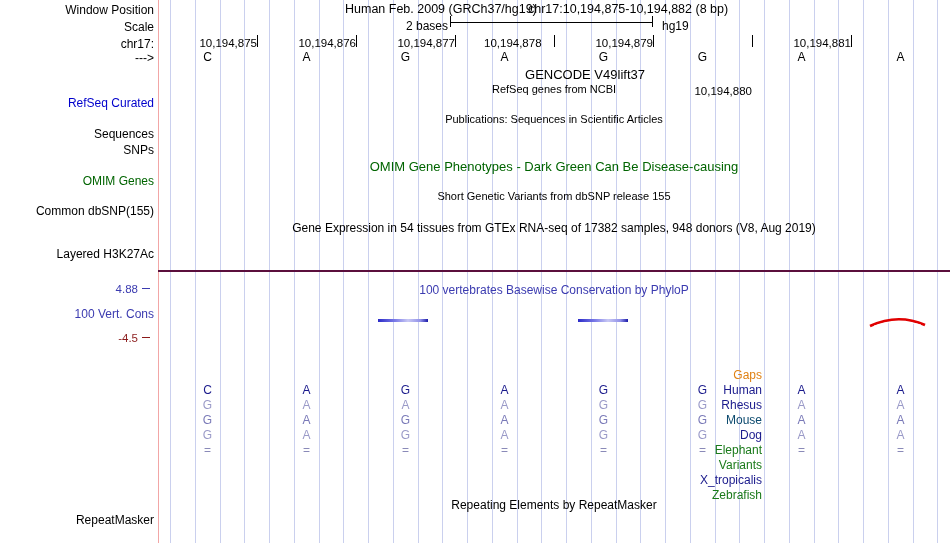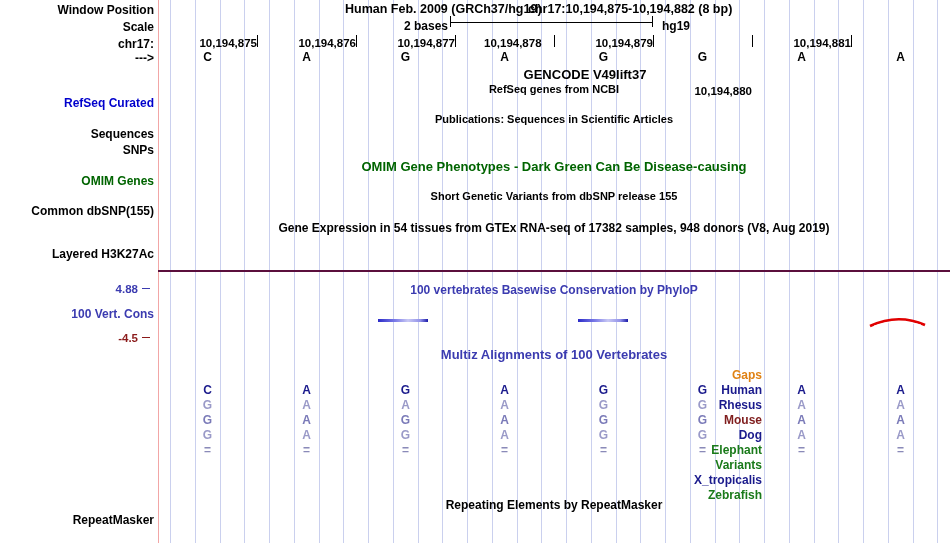--- a/index.html
+++ b/index.html
@@ -1,21 +1,21 @@
 <!DOCTYPE html>
 <html><head>
 <meta charset="utf-8">
 <style>
   html,body{margin:0;padding:0;background:#ffffff;}
   body{
     width:950px;height:543px;position:relative;overflow:hidden;
     font-family:"Liberation Sans","DejaVu Sans",sans-serif;
     color:#000000;
   }
-  #browser{position:absolute;left:0;top:0;width:766px;height:543px;font-weight:bold;}
+  #browser{position:absolute;left:0;top:0;width:766px;height:543px;}
 
   
   .gridlines{position:absolute;left:0;top:0;width:950px;height:543px;pointer-events:none;}
   .gridline{position:absolute;top:0;width:1px;height:543px;background:#b8c0e8;opacity:.75;}
   .leftbound{position:absolute;top:0;width:1px;height:543px;background:#f2a6a6;}
 
   
   .lab{
     position:absolute;right:0;width:158px;text-align:right;
     padding-right:4px;box-sizing:border-box;white-space:nowrap;
@@ -168,27 +168,26 @@
   <div style="position:absolute;left:142px;top:337px;width:8px;height:1px;background:#8b1a1a;"></div>
 
   <div class="cons-bar" style="left:378px;top:319px;width:50px;"></div>
   <div class="cons-bar" style="left:578px;top:319px;width:50px;"></div>
 
   <svg class="cons-peak" style="left:868px;top:308px;" width="60" height="22">
     <path d="M2 18 Q30 5 57 17" stroke="#e00000" stroke-width="2.6" fill="none"></path>
     <path d="M6 18 Q30 10 53 17" stroke="#ffffff" stroke-width="0.9" fill="none"></path>
   </svg>
 
-  <div class="ctext t13 off c-consblue" style="top:348px;">Multiz Alignments of 100 Vertebrates</div>
 
   <div id="species-labels">
       <div class="lab" style="top: 369px; color: rgb(224, 130, 20);">Gaps</div>
       <div class="lab" style="top: 384px; color: rgb(26, 26, 140);">Human</div>
       <div class="lab" style="top: 399px; color: rgb(26, 26, 140);">Rhesus</div>
-      <div class="lab" style="top: 414px; color: #7f1d1d;">Mouse</div>
+      <div class="lab" style="top: 414px; color: #0c4a6e;">Mouse</div>
       <div class="lab" style="top: 429px; color: rgb(26, 26, 140);">Dog</div>
       <div class="lab" style="top: 444px; color: rgb(26, 122, 26);">Elephant</div>
       <div class="lab" style="top: 459px; color: rgb(26, 122, 26);">Variants</div>
       <div class="lab" style="top: 474px; color: rgb(26, 26, 140);">X_tropicalis</div>
       <div class="lab" style="top: 489px; color: rgb(26, 122, 26);">Zebrafish</div>
     </div>
   <div id="species-bases">
       <div class="mz" style="left: 196.5px; top: 384px; color: rgb(26, 26, 140);">C</div>
       <div class="mz" style="left: 295.5px; top: 384px; color: rgb(26, 26, 140);">A</div>
       <div class="mz" style="left: 394.5px; top: 384px; color: rgb(26, 26, 140);">G</div>

